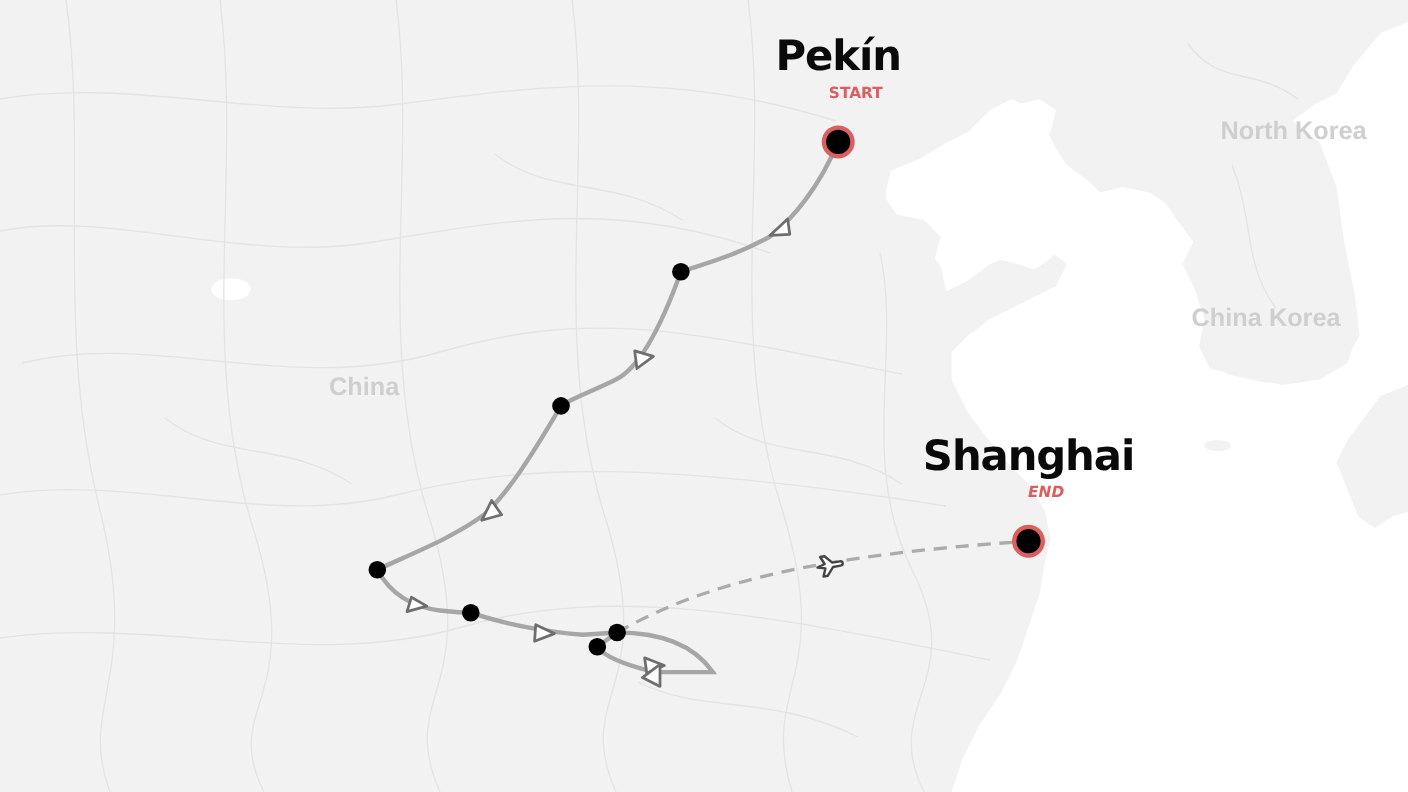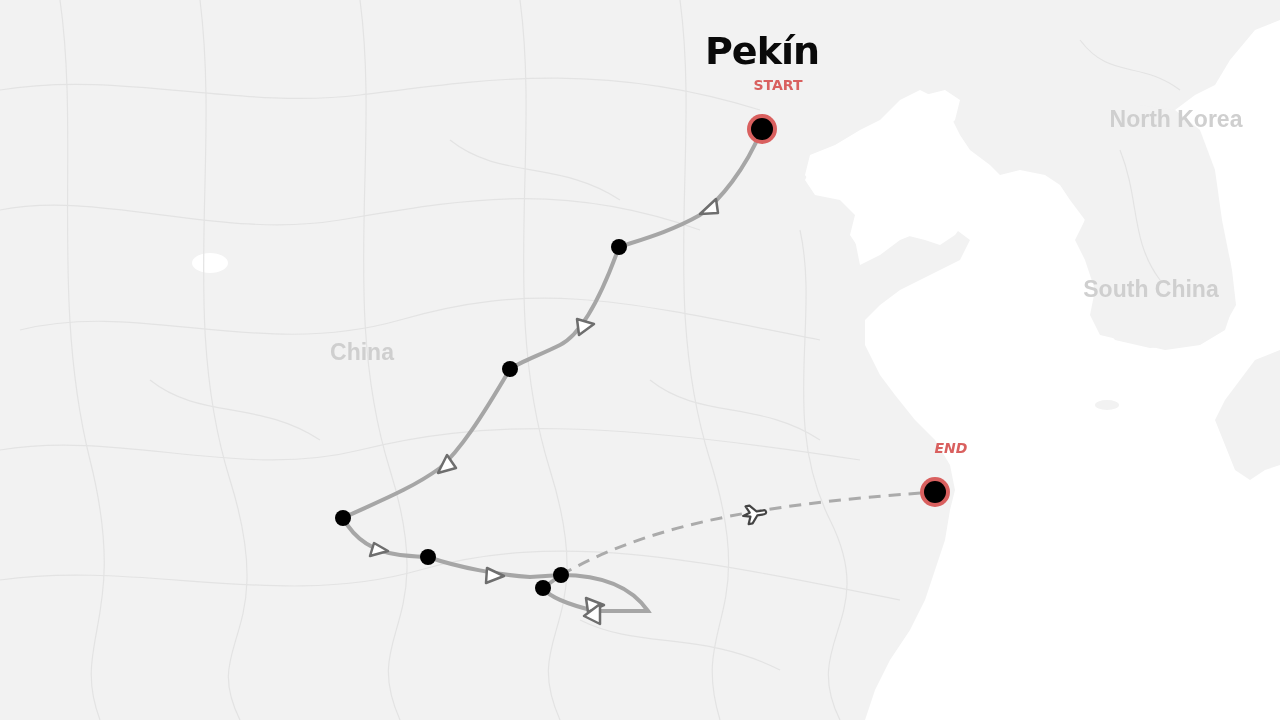--- a/index.html
+++ b/index.html
@@ -124,21 +124,22 @@
     <g>
       <circle cx="762" cy="129" r="15" fill="#d9605f"></circle>
       <circle cx="762" cy="129" r="11" fill="#000000"></circle>
     </g>
     <g>
       <circle cx="935" cy="492" r="15" fill="#d9605f"></circle>
       <circle cx="935" cy="492" r="11" fill="#000000"></circle>
     </g>
   </svg>
 
-  <div class="country-label" style="left:331px; top:352px;margin-left:31px;">China</div>
+  <div class="country-label" style="left:331px; top:352px;">China</div>
   <div class="country-label" style="left:1176px; top:119px;">North Korea</div>
-  <div class="country-label" style="left:1151px; top:289px;">South China</div>
+  <div class="country-label" style="left:1151px; top:289px;">China Korea</div>
 
   <div class="city-name" style="left:762px; top:51px;">Pekín</div>
   <div class="city-tag" style="left:762px; top:85px;">START</div>
 
+  <div class="city-name" style="left:935px; top:414px;">Shanghai</div>
   <div class="city-tag" style="left:935px; top:448px;font-style:italic;">END</div>
 </div>
 
 </body></html>

